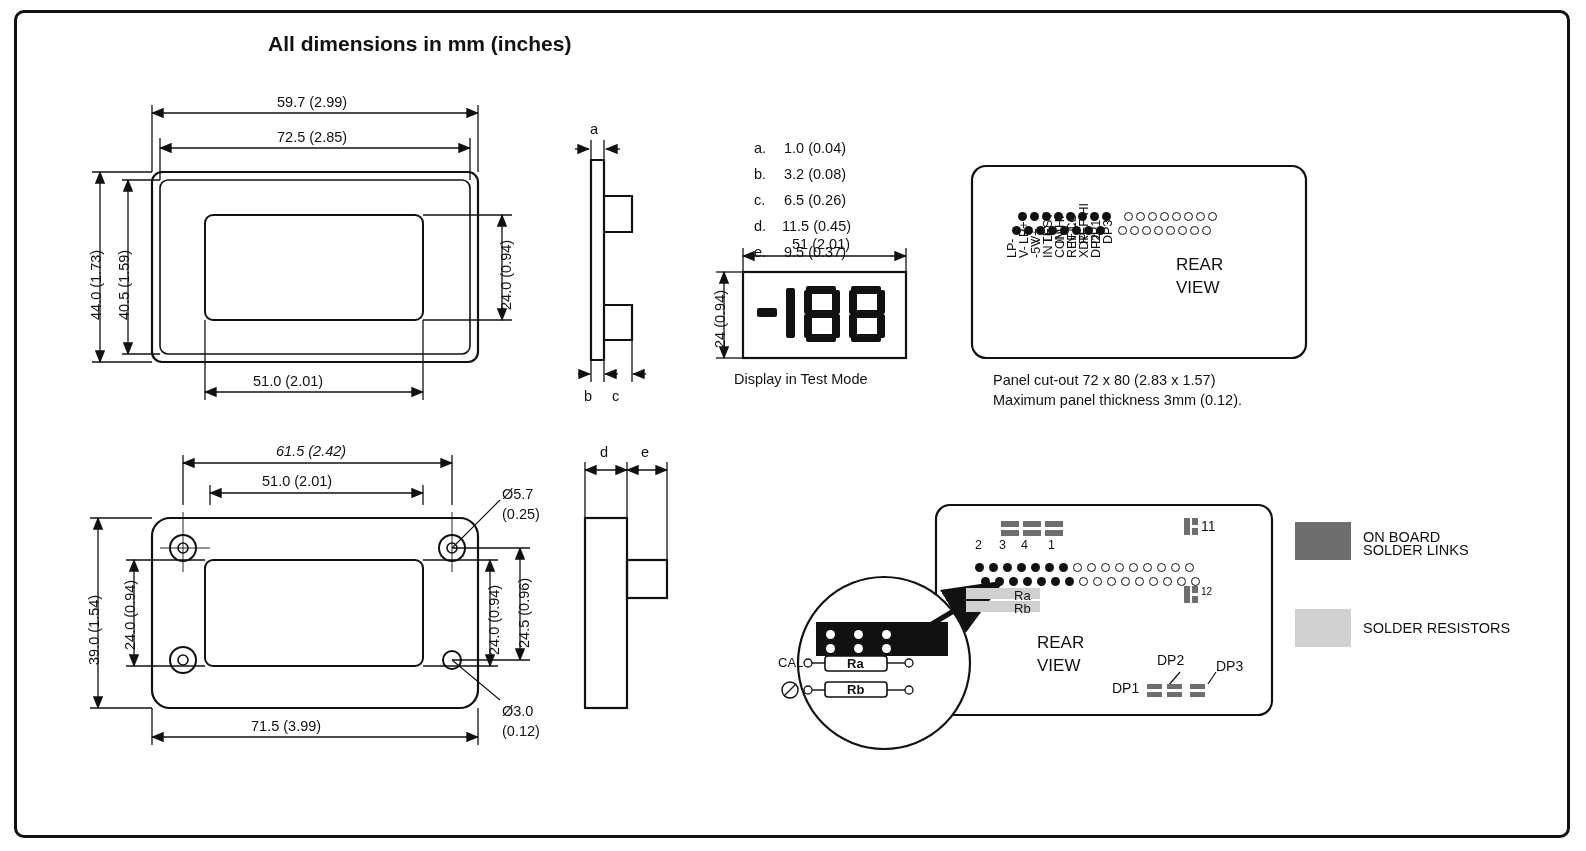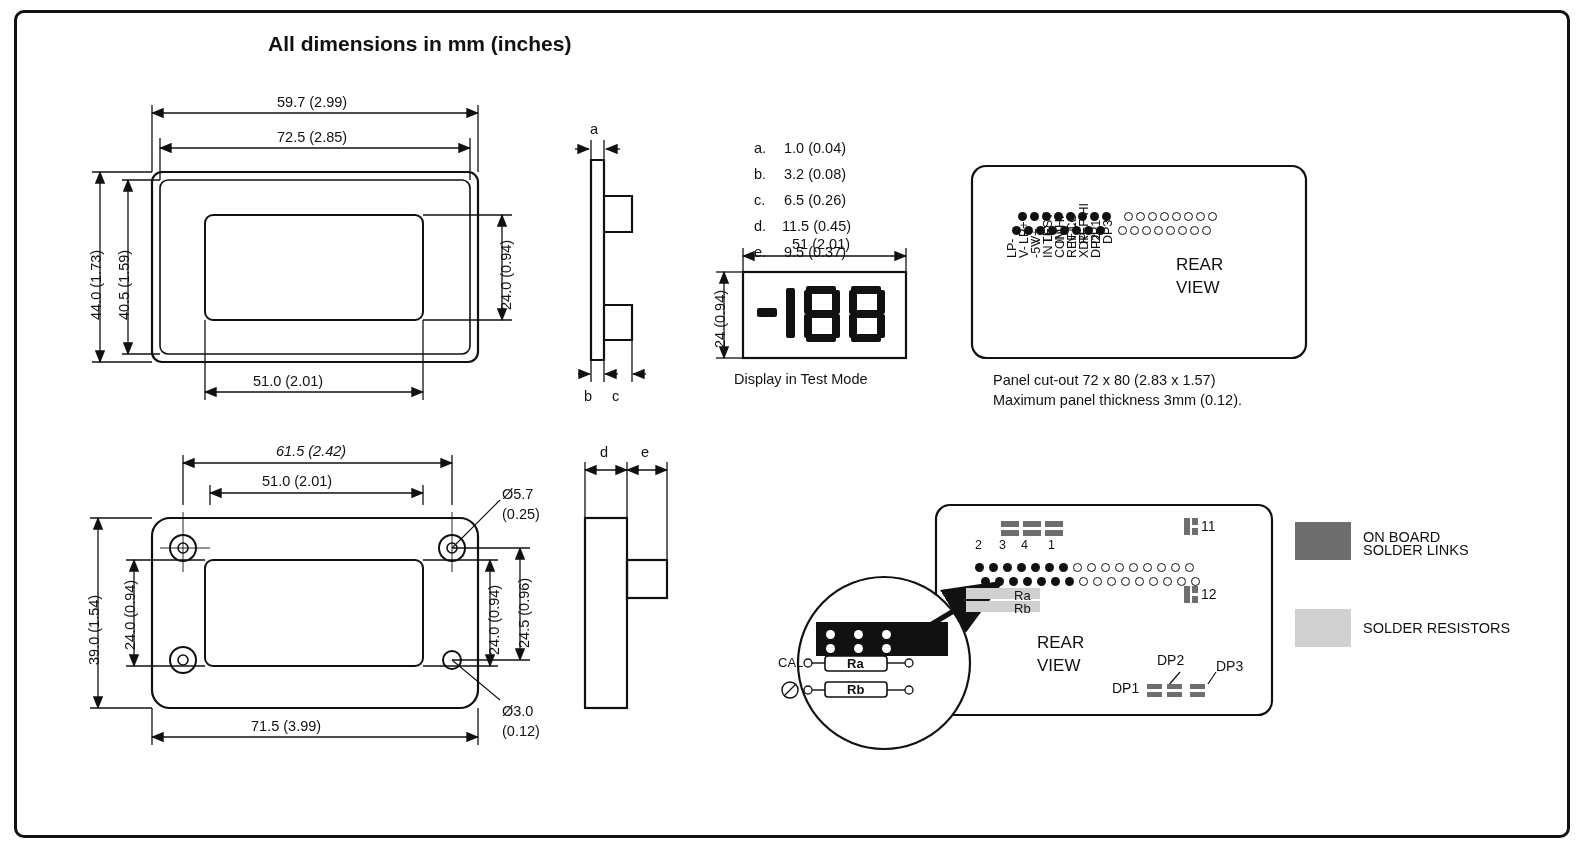--- a/index.html
+++ b/index.html
@@ -386,21 +386,21 @@
     <div class="lbl sm" style="left:1048px; top:538px;">1</div>
 
     <div class="fill-dark" style="position:absolute; left:1184px; top:518px; width:6px; height:17px;"></div>
     <div class="fill-dark" style="position:absolute; left:1192px; top:518px; width:6px; height:7px;"></div>
     <div class="fill-dark" style="position:absolute; left:1192px; top:528px; width:6px; height:7px;"></div>
     <div class="lbl sm" style="left:1201px; top:518px; font-size:14px;">11</div>
 
     <div class="fill-dark" style="position:absolute; left:1184px; top:586px; width:6px; height:17px;"></div>
     <div class="fill-dark" style="position:absolute; left:1192px; top:586px; width:6px; height:7px;"></div>
     <div class="fill-dark" style="position:absolute; left:1192px; top:596px; width:6px; height:7px;"></div>
-    <div class="lbl sm" style="left:1201px; top:586px; font-size:14px;">12</div>
+    <div class="lbl sm" style="left:1201px; top:586px; font-size:10px;">12</div>
 
     <div class="dot" style="left:975px; top:563px;"></div>
     <div class="dot" style="left:989px; top:563px;"></div>
     <div class="dot" style="left:1003px; top:563px;"></div>
     <div class="dot" style="left:1017px; top:563px;"></div>
     <div class="dot" style="left:1031px; top:563px;"></div>
     <div class="dot" style="left:1045px; top:563px;"></div>
     <div class="dot" style="left:1059px; top:563px;"></div>
     <div class="dot" style="left:981px; top:577px;"></div>
     <div class="dot" style="left:995px; top:577px;"></div>

